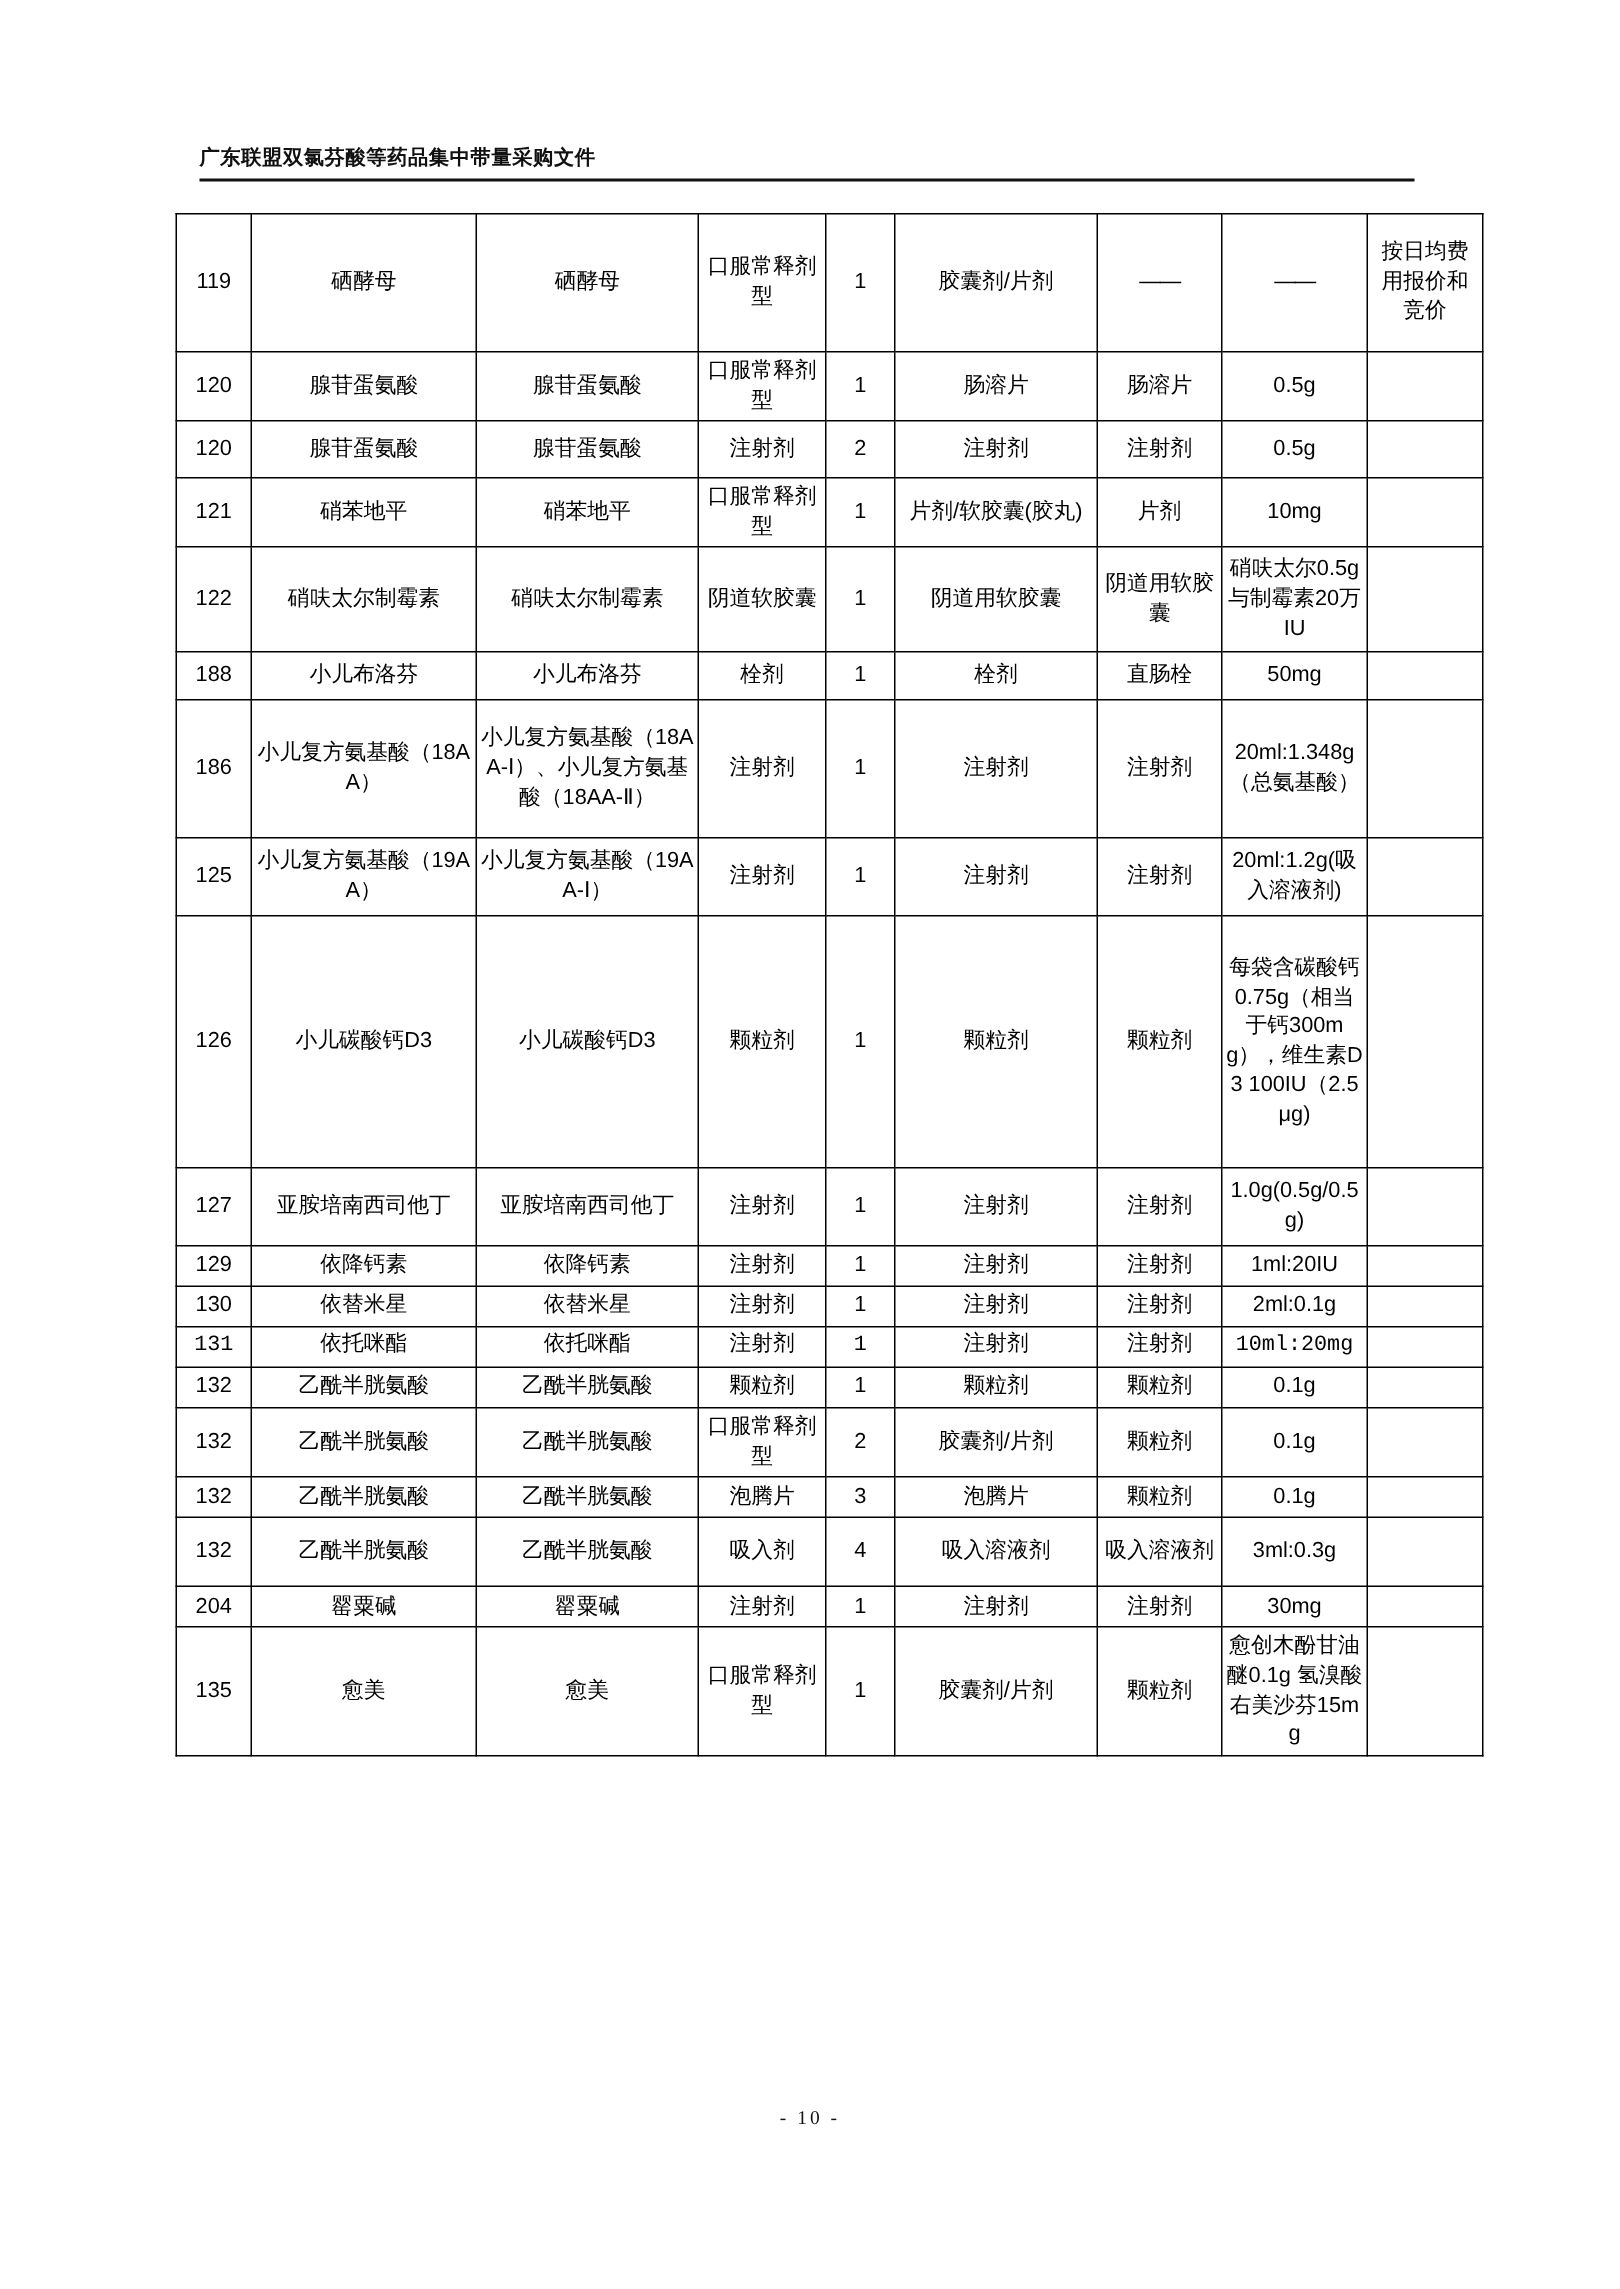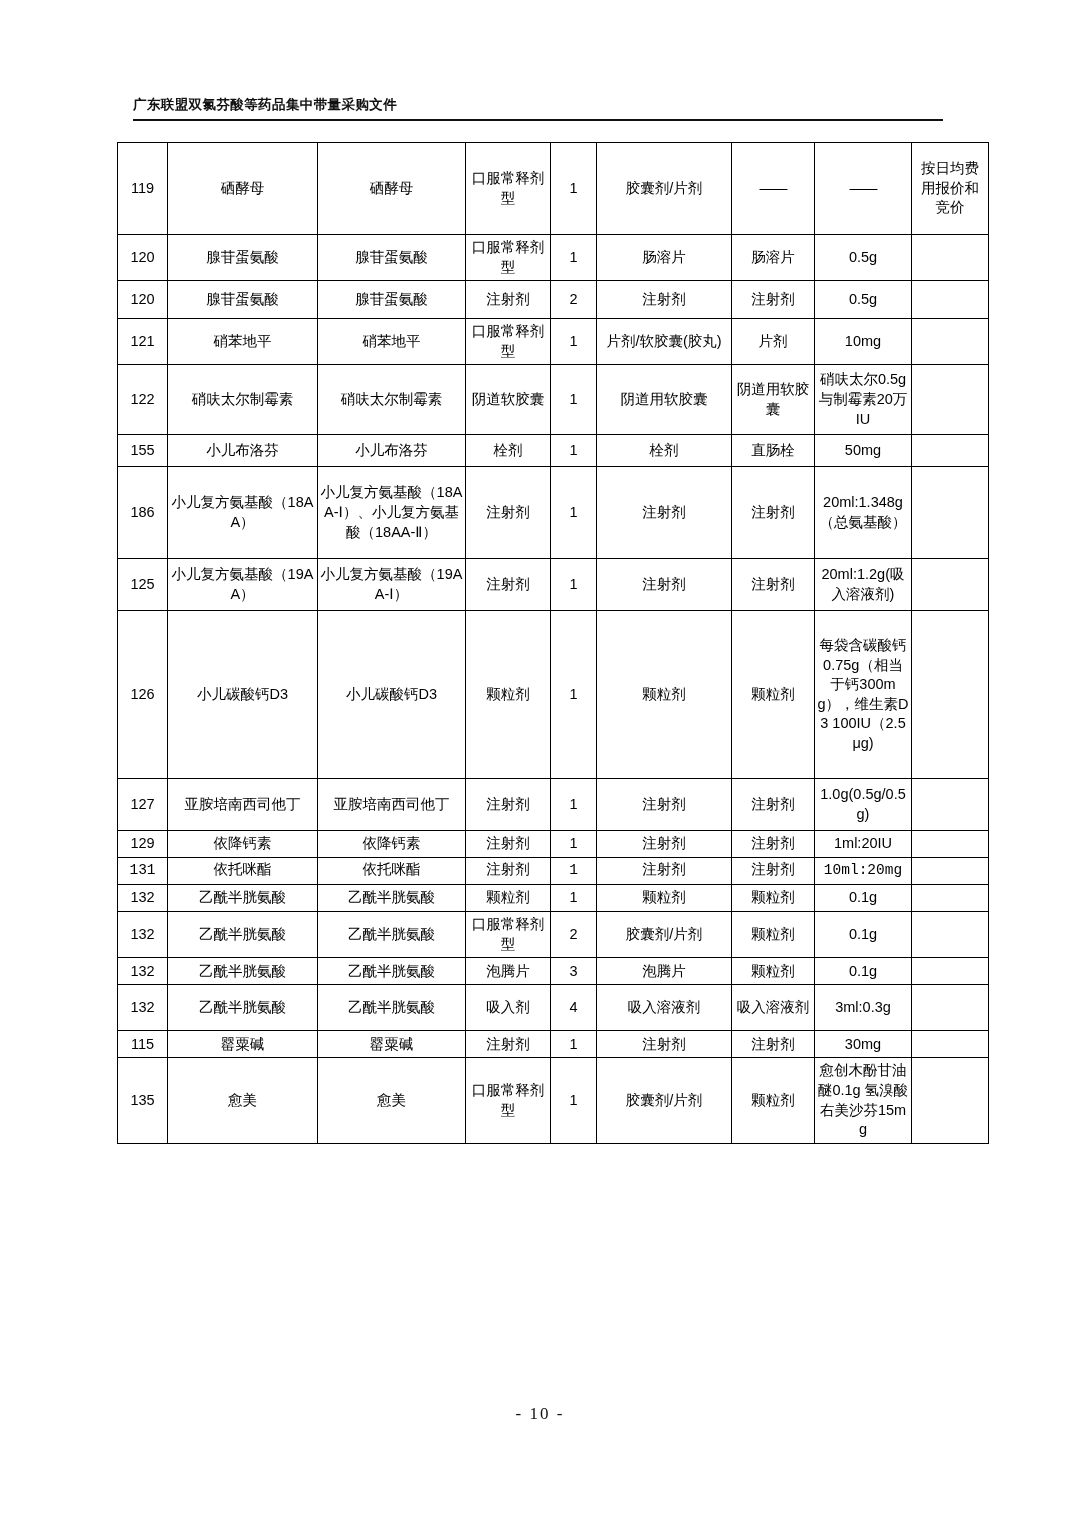--- a/index.html
+++ b/index.html
@@ -78,21 +78,21 @@
   td.note { font-size: 14px; line-height: 1.5; }
   td.spec { font-size: 13.5px; line-height: 1.5; }
 
   .footer {
     position: absolute;
     left: 0;
     top: 1404px;
     width: 1080px;
     text-align: center;
     font-family: "Liberation Serif", serif;
-    font-size: 17px;
+    font-size: 13px;
     letter-spacing: 2px;
     color: #111;
   }
 </style>
 </head>
 <body>
 
 <div class="page">
 
   <div class="header-area">
@@ -163,21 +163,21 @@
             <td class="name">硝呋太尔制霉素</td>
             <td class="name">硝呋太尔制霉素</td>
             <td class="small">阴道软胶囊</td>
             <td class="">1</td>
             <td class="small">阴道用软胶囊</td>
             <td class="small">阴道用软胶囊</td>
             <td class="spec">硝呋太尔0.5g与制霉素20万IU</td>
             <td class="note"></td>
           </tr>
           <tr style="height: 32px;">
-            <td class="">155</td>
+            <td class="">188</td>
             <td class="name">小儿布洛芬</td>
             <td class="name">小儿布洛芬</td>
             <td class="small">栓剂</td>
             <td class="">1</td>
             <td class="small">栓剂</td>
             <td class="small">直肠栓</td>
             <td class="spec">50mg</td>
             <td class="note"></td>
           </tr>
           <tr style="height: 92px;">
@@ -226,20 +226,31 @@
           </tr>
           <tr style="height: 27px; margin-top: 36px;">
             <td class="">129</td>
             <td class="name">依降钙素</td>
             <td class="name">依降钙素</td>
             <td class="small">注射剂</td>
             <td class="">1</td>
             <td class="small">注射剂</td>
             <td class="small">注射剂</td>
             <td class="spec">1ml:20IU</td>
+            <td class="note"></td>
+          </tr>
+          <tr style="height: 27px;">
+            <td class="">130</td>
+            <td class="name">依替米星</td>
+            <td class="name">依替米星</td>
+            <td class="small">注射剂</td>
+            <td class="">1</td>
+            <td class="small">注射剂</td>
+            <td class="small">注射剂</td>
+            <td class="spec">2ml:0.1g</td>
             <td class="note"></td>
           </tr>
           <tr style="height: 27px; font-family: Liberation Mono, monospace;">
             <td class="">131</td>
             <td class="name">依托咪酯</td>
             <td class="name">依托咪酯</td>
             <td class="small">注射剂</td>
             <td class="">1</td>
             <td class="small">注射剂</td>
             <td class="small">注射剂</td>
@@ -284,21 +295,21 @@
             <td class="name">乙酰半胱氨酸</td>
             <td class="name">乙酰半胱氨酸</td>
             <td class="small">吸入剂</td>
             <td class="">4</td>
             <td class="small">吸入溶液剂</td>
             <td class="small">吸入溶液剂</td>
             <td class="spec">3ml:0.3g</td>
             <td class="note"></td>
           </tr>
           <tr style="height: 27px;">
-            <td class="">115</td>
+            <td class="">204</td>
             <td class="name">罂粟碱</td>
             <td class="name">罂粟碱</td>
             <td class="small">注射剂</td>
             <td class="">1</td>
             <td class="small">注射剂</td>
             <td class="small">注射剂</td>
             <td class="spec">30mg</td>
             <td class="note"></td>
           </tr>
           <tr style="height: 78px;">

